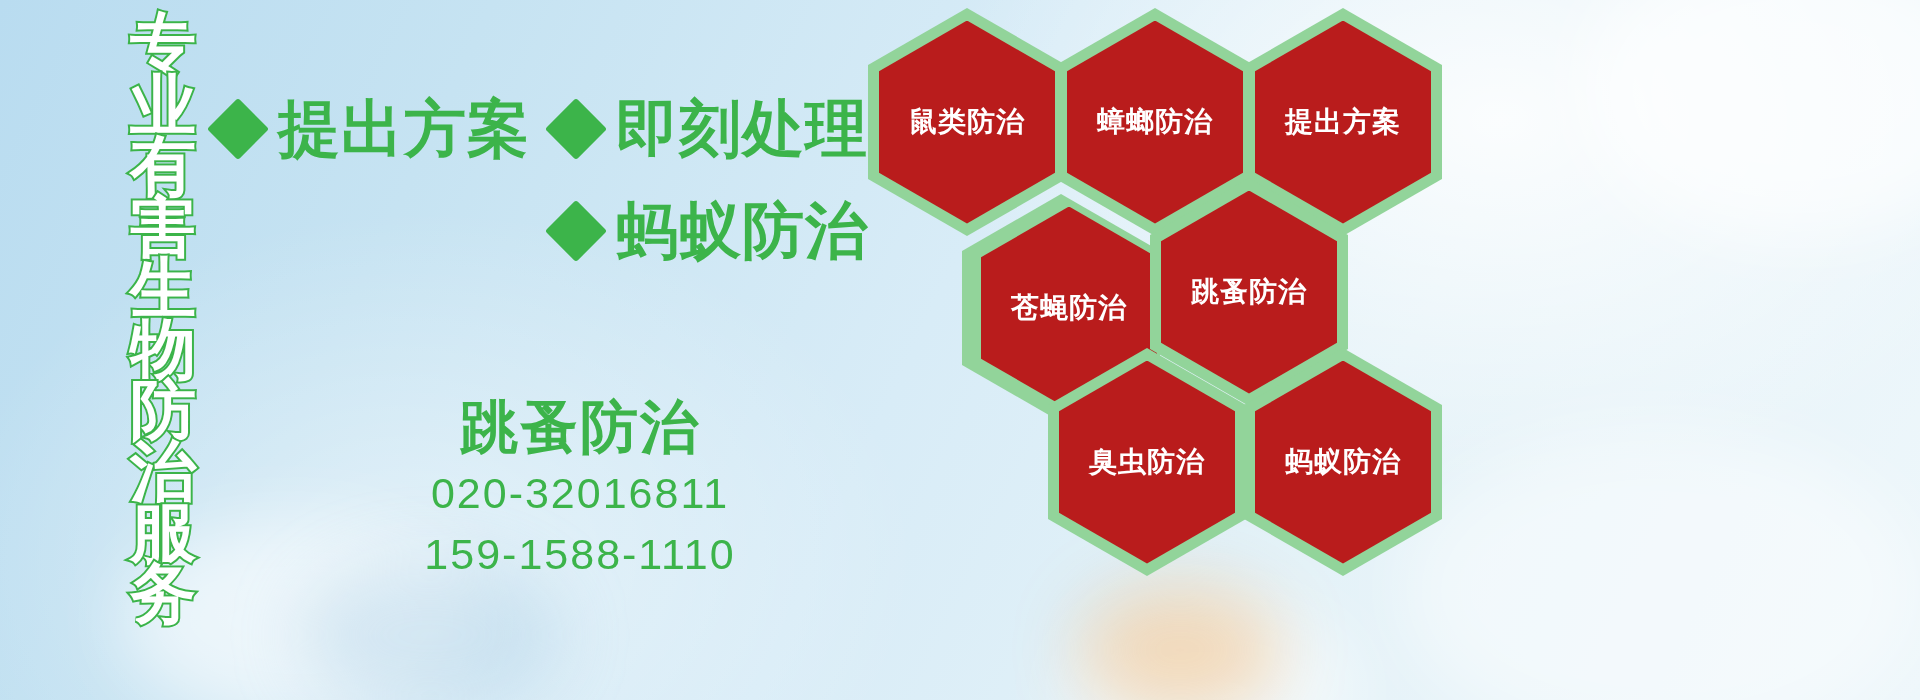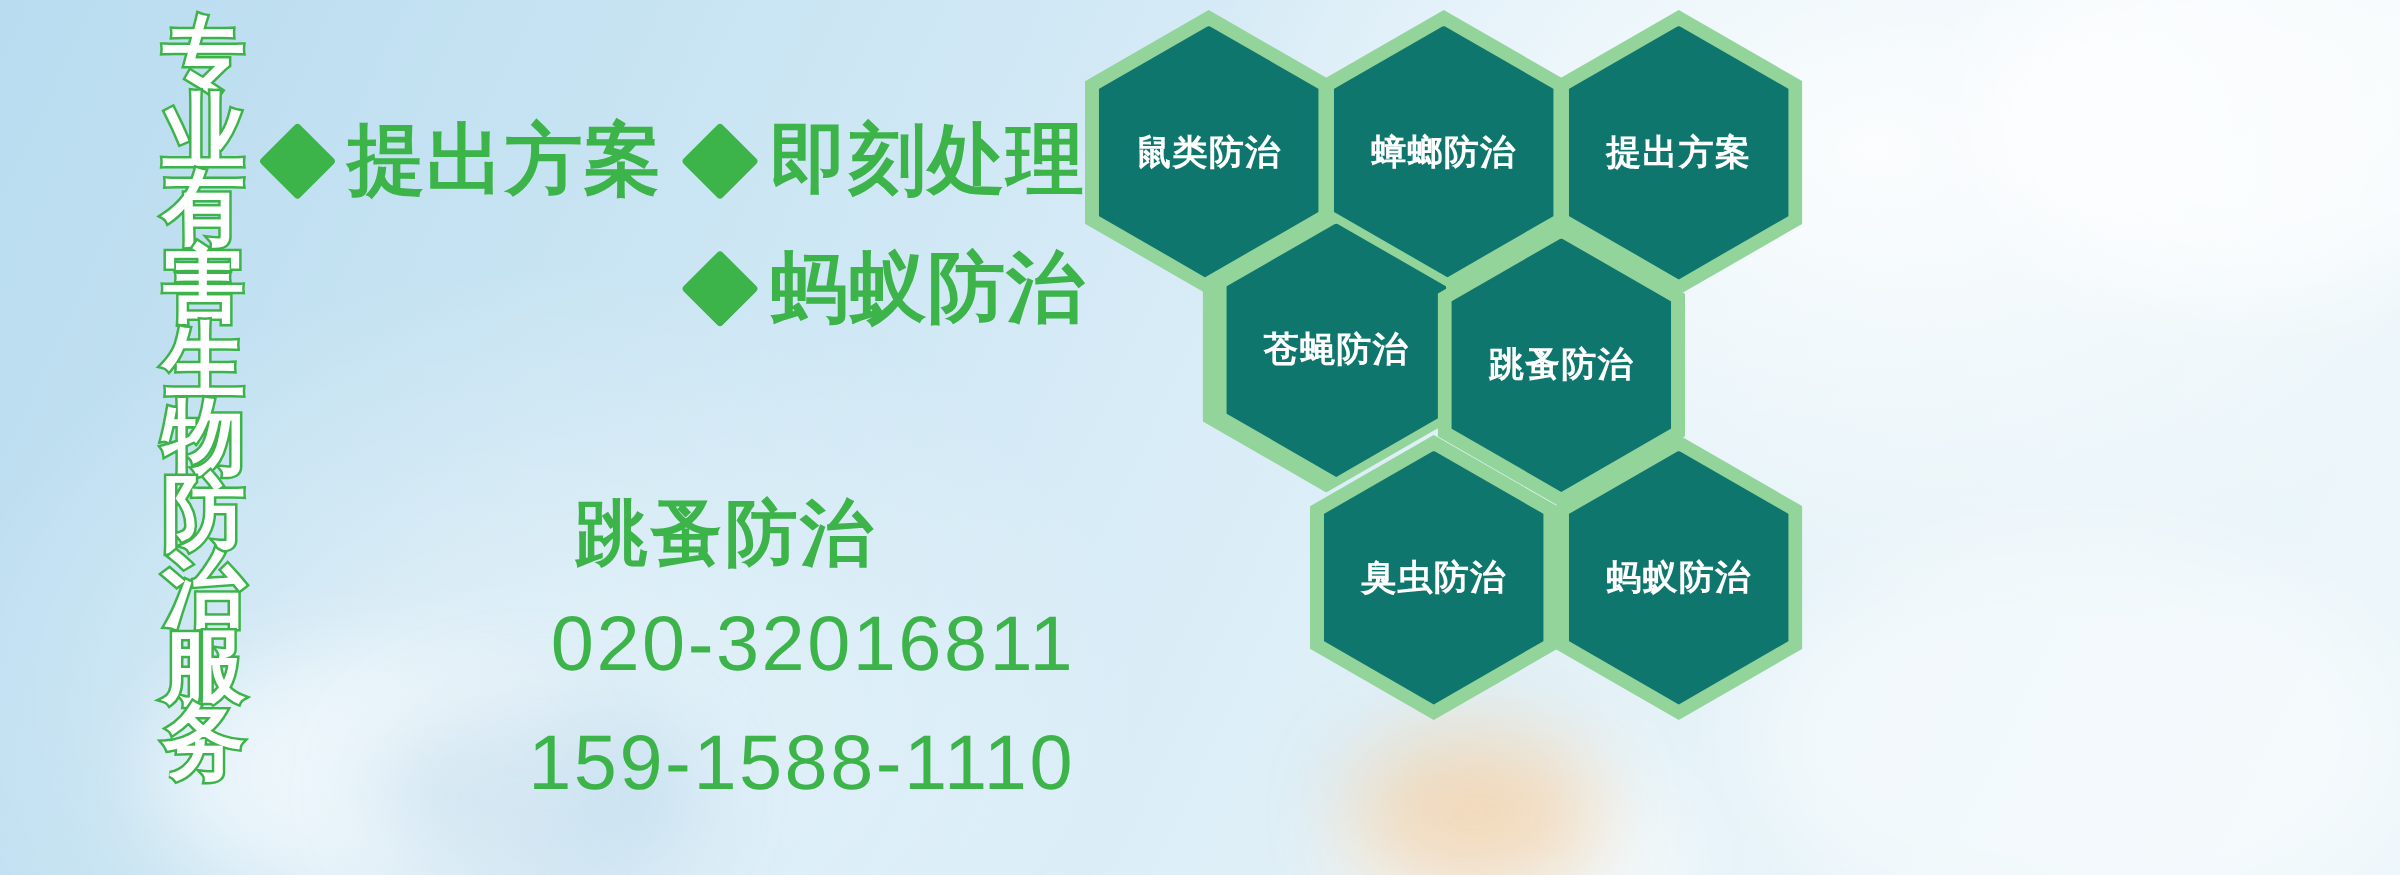--- a/index.html
+++ b/index.html
@@ -79,47 +79,46 @@
     text-align:center;
     color:#3cb44a;
   }
   #contact-title {
     font-size:58px;
     font-weight:bold;
     letter-spacing:2px;
     line-height:1.12;
   }
   .phone {
-    font-size:62px;
+    font-size:43px;
     font-weight:normal;
     letter-spacing:2px;
     line-height:1.28;
-    margin-top:16px;
-    text-align:right;
+    margin-top:6px;
   }
 
   
   #honeycomb {
     position:absolute;
     left:852px; top:0px;
     width:620px; height:560px;
   }
   .hex {
     position:absolute;
     width:198px; height:228px;
     -webkit-clip-path:polygon(50% 0%,100% 25%,100% 75%,50% 100%,0% 75%,0% 25%);
     clip-path:polygon(50% 0%,100% 25%,100% 75%,50% 100%,0% 75%,0% 25%);
     background:#92d49a;
     display:flex; align-items:center; justify-content:center;
   }
   .hex-inner {
     width:176px; height:203px;
     -webkit-clip-path:polygon(50% 0%,100% 25%,100% 75%,50% 100%,0% 75%,0% 25%);
     clip-path:polygon(50% 0%,100% 25%,100% 75%,50% 100%,0% 75%,0% 25%);
-    background:#0f766e;
+    background:#b91c1c;
     display:flex; align-items:center; justify-content:center;
   }
   .hex-label {
     color:#ffffff;
     font-size:28px;
     font-weight:bold;
     letter-spacing:1px;
     white-space:nowrap;
     line-height:1;
   }
@@ -190,21 +189,21 @@
         <span class="hex-label">蟑螂防治</span>
       </div>
     </div>
 
     <div class="hex" style="left:392px; top:8px;">
       <div class="hex-inner">
         <span class="hex-label">提出方案</span>
       </div>
     </div>
 
-    <div class="hex" style="left:110px; top:166px;padding-left:16px;">
+    <div class="hex" style="left:110px; top:194px;padding-left:16px;">
       <div class="hex-inner">
         <span class="hex-label">苍蝇防治</span>
       </div>
     </div>
 
     <div class="hex" style="left:298px; top:178px;">
       <div class="hex-inner">
         <span class="hex-label">跳蚤防治</span>
       </div>
     </div>

